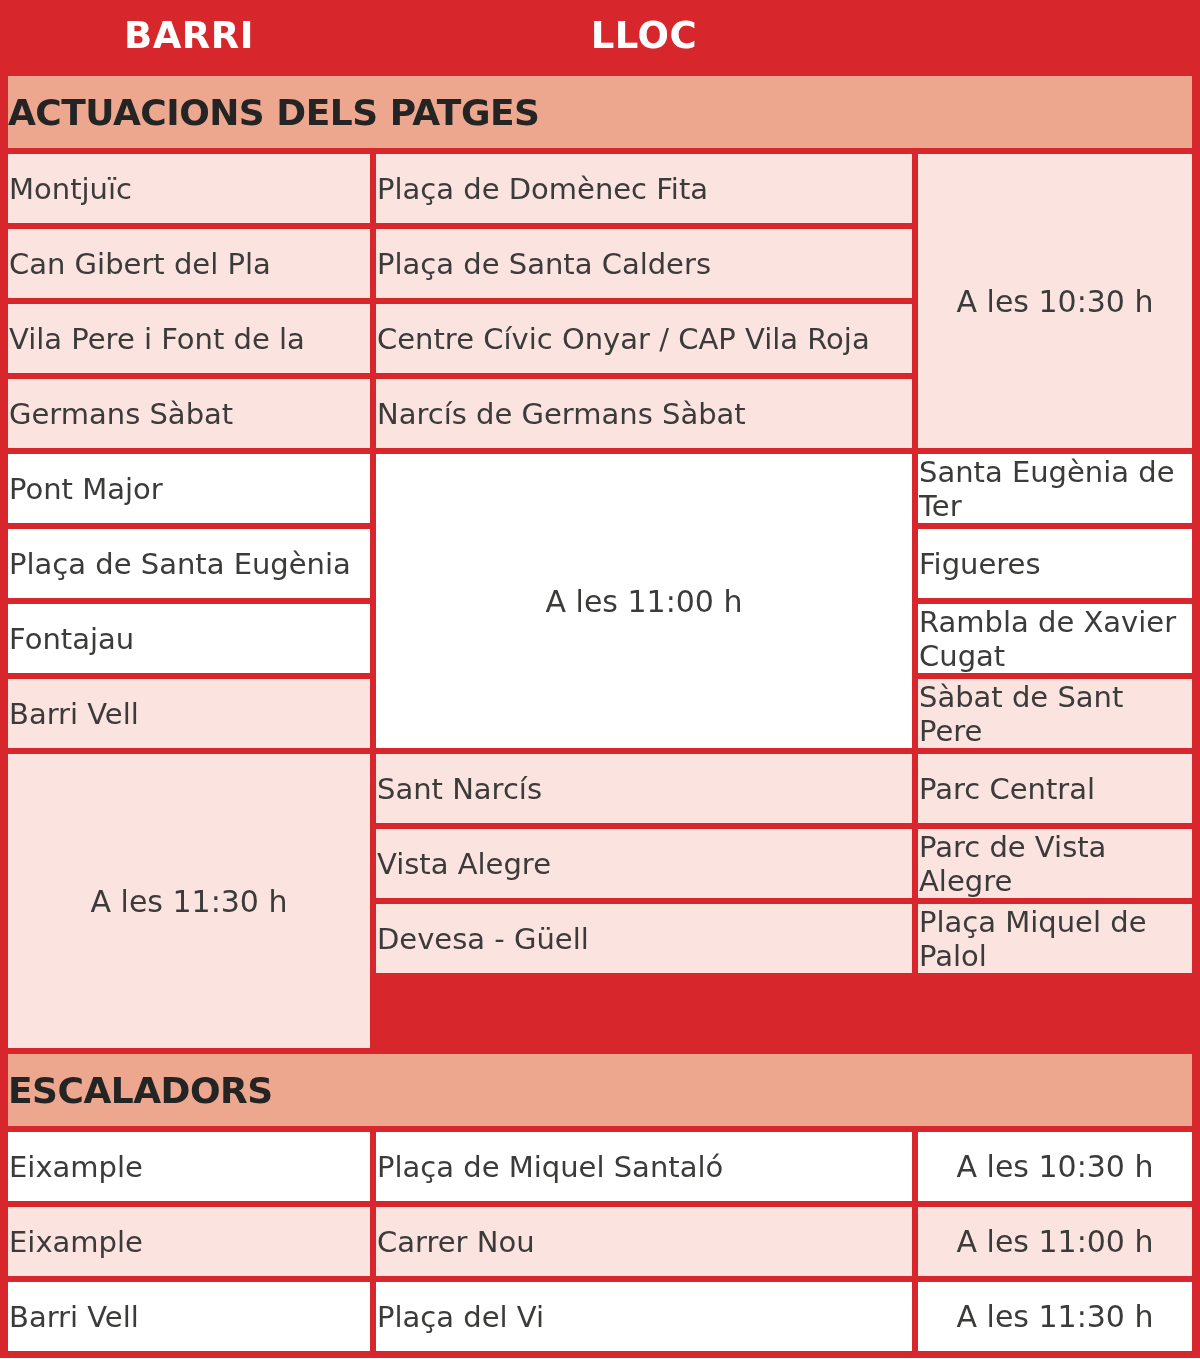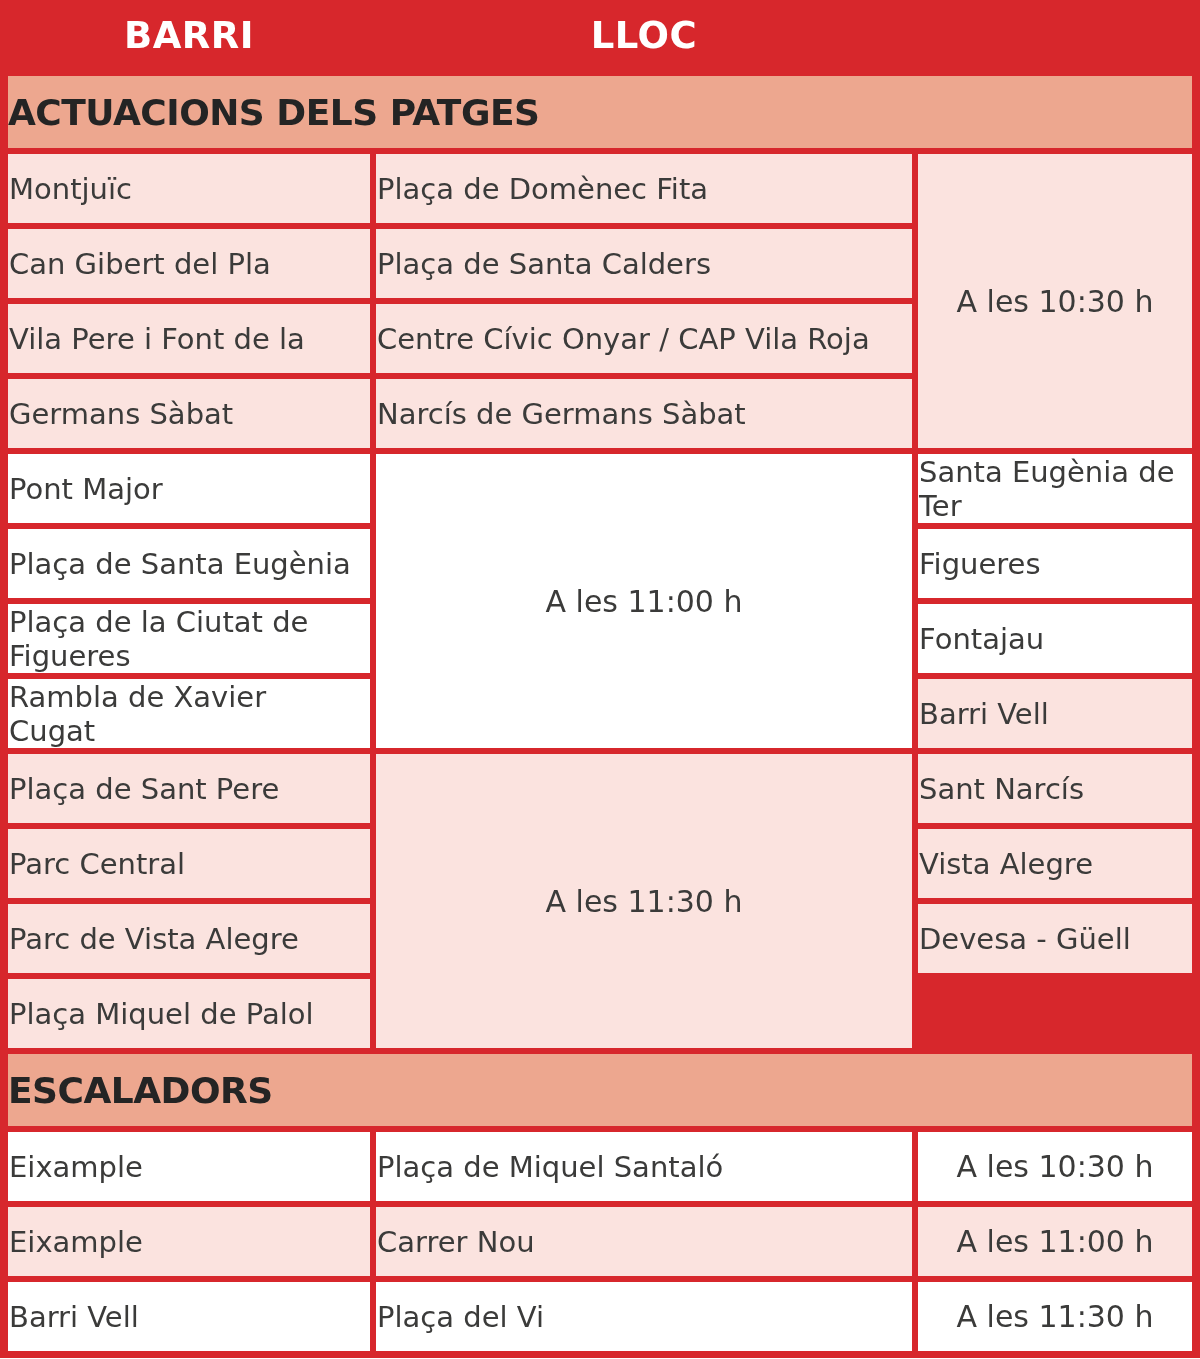--- a/index.html
+++ b/index.html
@@ -79,26 +79,25 @@
   <div class="cell left bg-pink">Vila Pere i Font de la</div>
   <div class="cell left bg-pink">Centre Cívic Onyar / CAP Vila Roja</div>
   <div class="cell left bg-pink">Germans Sàbat</div>
   <div class="cell left bg-pink">Narcís de Germans Sàbat</div>
 
   <div class="cell left bg-white">Pont Major</div>
   <div class="cell time span4 bg-white">A les 11:00 h</div>
   <div class="cell left bg-white">Santa Eugènia de Ter</div>
   <div class="cell left bg-white">Plaça de Santa Eugènia</div>
   <div class="cell left bg-white">Figueres</div>
-  <div class="cell left bg-white">Plaça de la Ciutat de Figueres</div>
   <div class="cell left bg-white">Fontajau</div>
   <div class="cell left bg-white">Rambla de Xavier Cugat</div>
 
   <div class="cell left bg-pink">Barri Vell</div>
-  <div class="cell left bg-pink">Plaça de Sant Pere</div>
+  <div class="cell left bg-pink">Sàbat de Sant Pere</div>
   <div class="cell time span4 bg-pink">A les 11:30 h</div>
   <div class="cell left bg-pink">Sant Narcís</div>
   <div class="cell left bg-pink">Parc Central</div>
   <div class="cell left bg-pink">Vista Alegre</div>
   <div class="cell left bg-pink">Parc de Vista Alegre</div>
   <div class="cell left bg-pink">Devesa - Güell</div>
   <div class="cell left bg-pink">Plaça Miquel de Palol</div>
 
   <div class="section-header">ESCALADORS</div>
 

